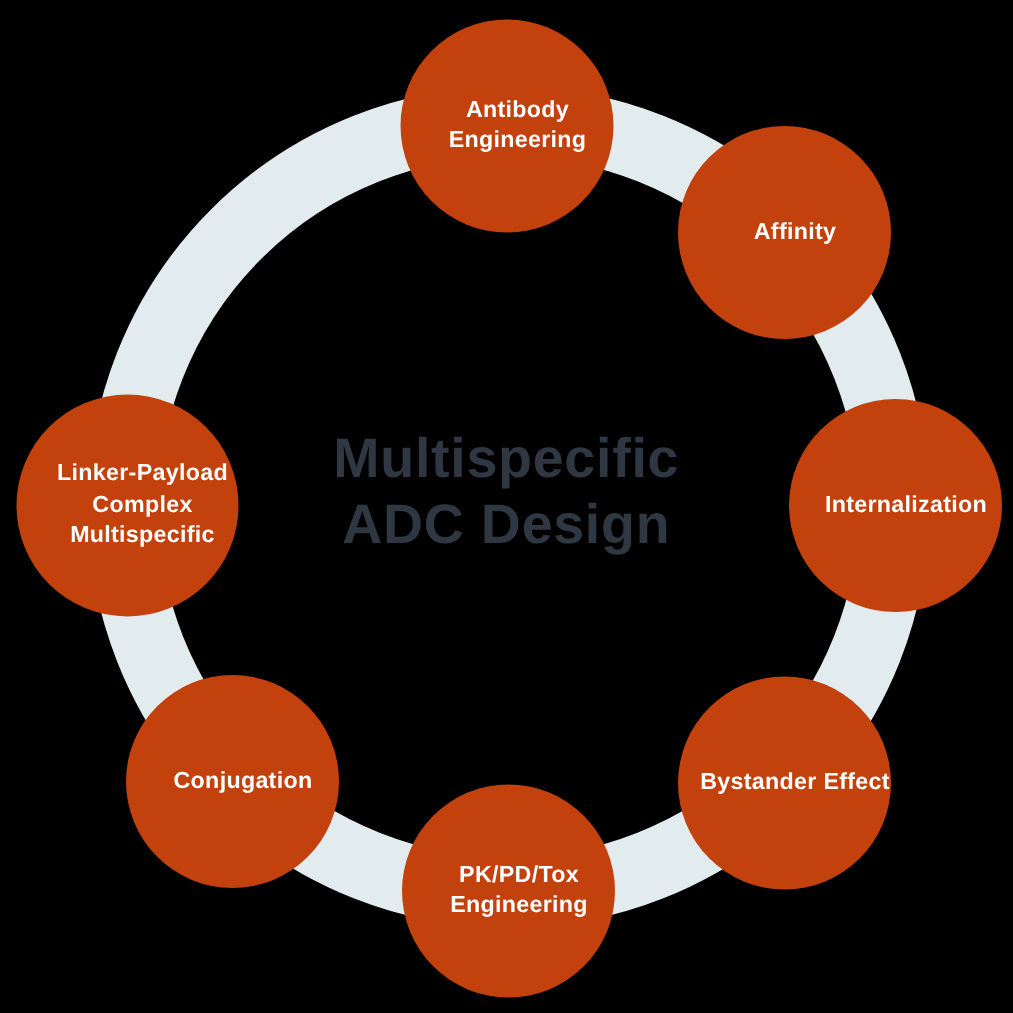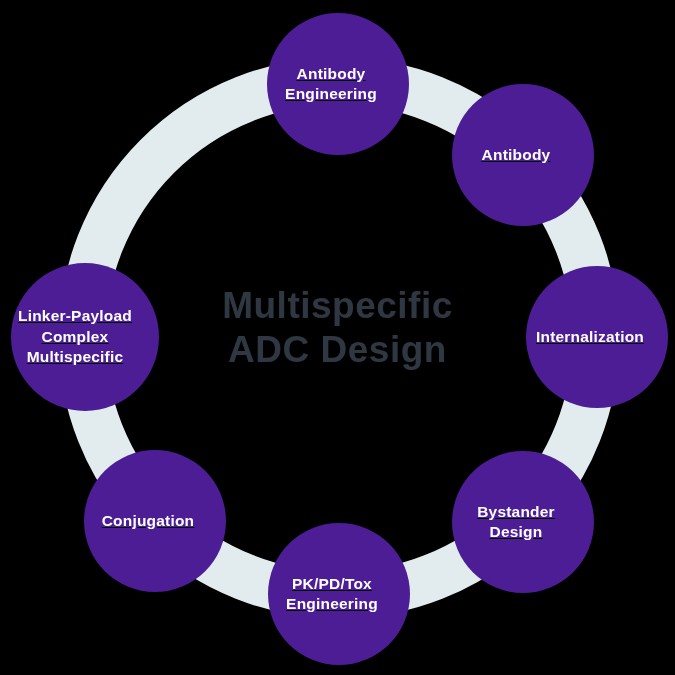--- a/index.html
+++ b/index.html
@@ -30,26 +30,25 @@
     font-weight: bold;
     font-size: 37px;
     line-height: 1.18;
     letter-spacing: 0.5px;
   }
   .node {
     position: absolute;
     width: 142px;
     height: 142px;
     border-radius: 50%;
-    background: #4c1d95;
+    background: #c2410c;
     display: flex;
     align-items: center;
-    justify-content: flex-start;
+    justify-content: flex-end;
     text-align: center;
-    text-decoration: underline;
   }
   .node .label {
     color: #ffffff;
     font-weight: bold;
     font-size: 15.5px;
     line-height: 1.32;
     width: 128px;
     letter-spacing: 0.2px;
   }
   
@@ -74,29 +73,29 @@
   <div class="center-title">
     <div>Multispecific</div>
     <div>ADC Design</div>
   </div>
 
   <div class="node n-antibody">
     <div class="label">Antibody Engineering</div>
   </div>
 
   <div class="node n-affinity">
-    <div class="label">Antibody</div>
+    <div class="label">Affinity</div>
   </div>
 
   <div class="node n-internalization">
     <div class="label">Internalization</div>
   </div>
 
   <div class="node n-bystander">
-    <div class="label">Bystander Design</div>
+    <div class="label">Bystander Effect</div>
   </div>
 
   <div class="node n-pkpd">
     <div class="label">PK/PD/Tox Engineering</div>
   </div>
 
   <div class="node n-cytotoxicity">
     <div class="label">Conjugation</div>
   </div>
 

